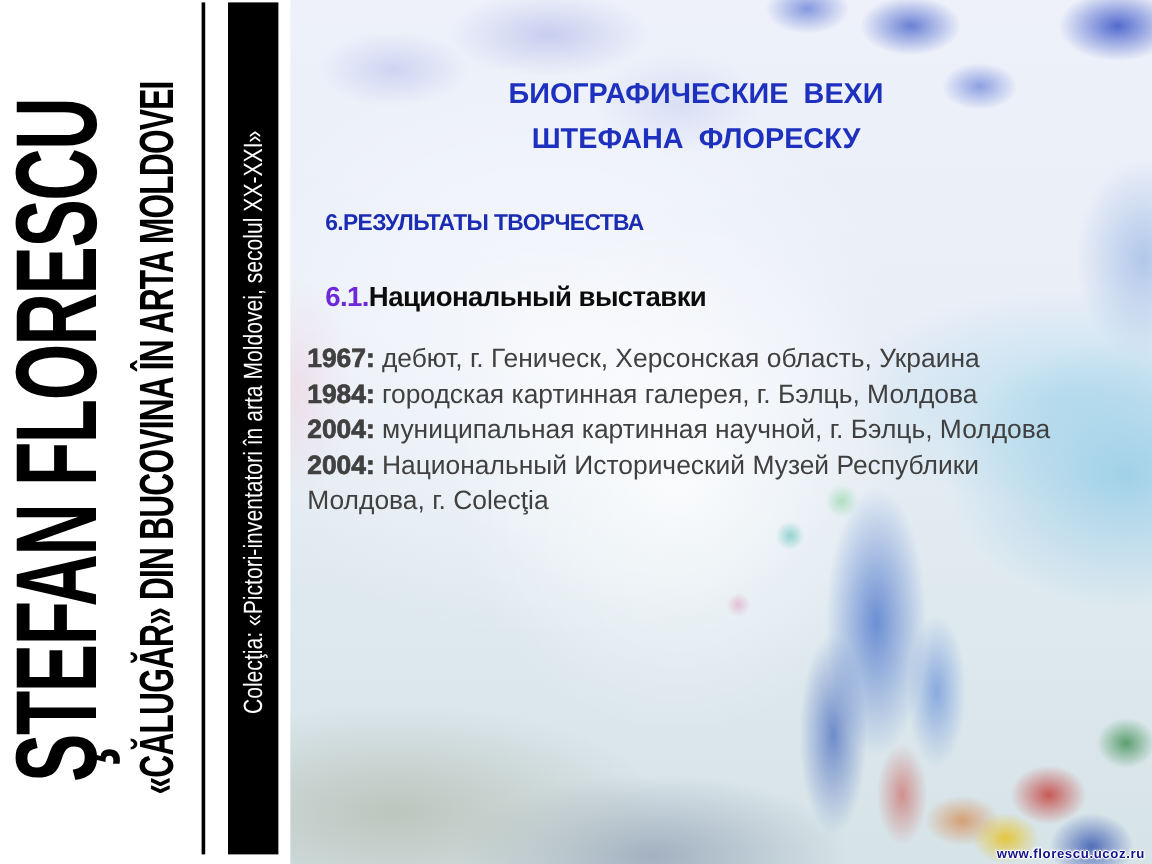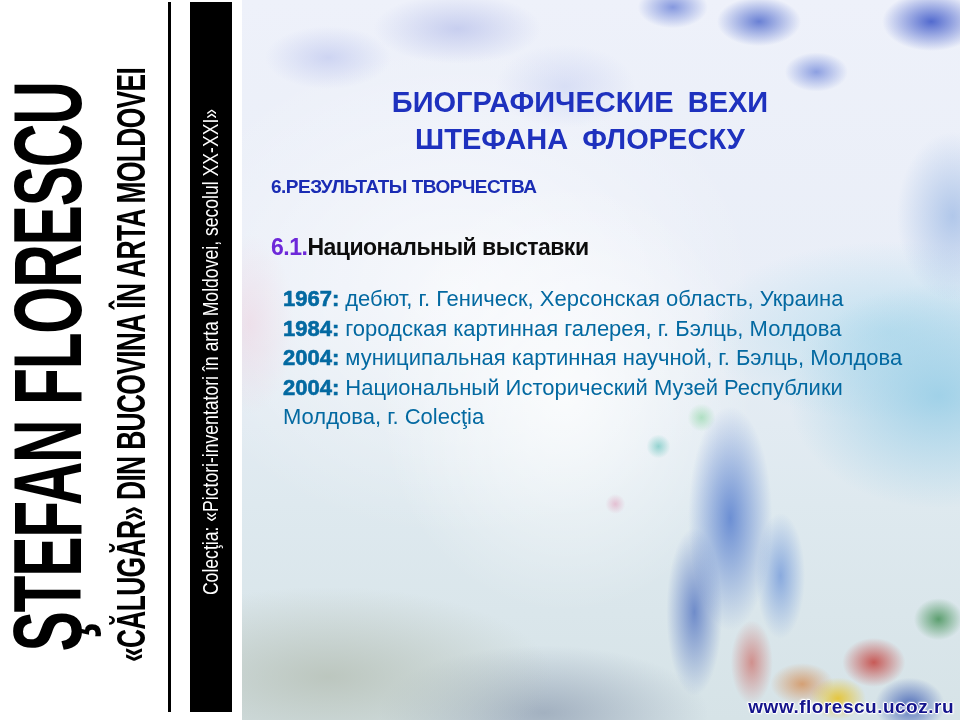--- a/index.html
+++ b/index.html
@@ -56,42 +56,42 @@
       radial-gradient(ellipse 300px 120px at 12% 94%, rgba(185,195,186,.9), rgba(185,195,186,0) 75%),
       radial-gradient(ellipse 220px 90px at 42% 99%, rgba(120,135,160,.55), rgba(120,135,160,0) 75%),
       radial-gradient(ellipse 260px 300px at 45% 55%, rgba(255,255,255,.75), rgba(255,255,255,0) 72%),
       radial-gradient(ellipse 400px 330px at 30% 40%, rgba(255,255,255,.6), rgba(255,255,255,0) 75%),
       radial-gradient(ellipse 60px 120px at 1% 45%, rgba(235,205,220,.6), rgba(235,205,220,0) 75%),
       linear-gradient(180deg,#eef1fa 0%,#e9eef7 40%,#dee9ef 70%,#d6e3e7 100%);
   }
 
   
   .slide-title{
-    position:absolute;left:270px;top:84px;width:620px;
-    text-align:center;font-size:29px;font-weight:700;line-height:37px;
+    position:absolute;left:270px;top:60px;width:620px;
+    text-align:center;font-size:24px;font-weight:700;line-height:37px;
     color:#1e31be;word-spacing:6px;letter-spacing:0px;
   }
   .section-heading{
     position:absolute;left:271px;top:176px;width:640px;
     font-size:19px;font-weight:700;color:#1a2cb4;letter-spacing:-0.5px;
   }
   .subsection-heading{
     position:absolute;left:271px;top:234px;width:640px;
     font-size:23px;font-weight:700;color:#0c0c0c;letter-spacing:-0.5px;
   }
   .subsection-heading .sub-num{color:#6d28d9;}
   .timeline{
-    position:absolute;left:283px;top:284px;width:648px;
-    font-size:22px;line-height:29.5px;color:#0369a1;
+    position:absolute;left:256px;top:284px;width:648px;
+    font-size:22px;line-height:29.5px;color:#404040;
   }
   .timeline .entry{margin:0;}
   .timeline .year{font-weight:700;-webkit-text-stroke:0.6px currentColor;margin-right:6px;}
   .website{
     position:absolute;right:6px;bottom:2px;
-    font-size:19px;font-weight:700;color:#14148c;letter-spacing:0.5px;
+    font-size:11px;font-weight:700;color:#14148c;letter-spacing:0.5px;
     text-shadow:-1px 0 0 #fff,1px 0 0 #fff,0 -1px 0 #fff,0 1px 0 #fff,1px 1px 2px #fff,-1px -1px 2px #fff;
   }
 </style>
 </head>
 <body>
 
 <div class="slide">
 
   <div class="vtext artist-name">ŞTEFAN  FLORESCU</div>
   <div class="vtext banner-subtitle">«CĂLUGĂR» DIN BUCOVINA ÎN ARTA MOLDOVEI</div>

